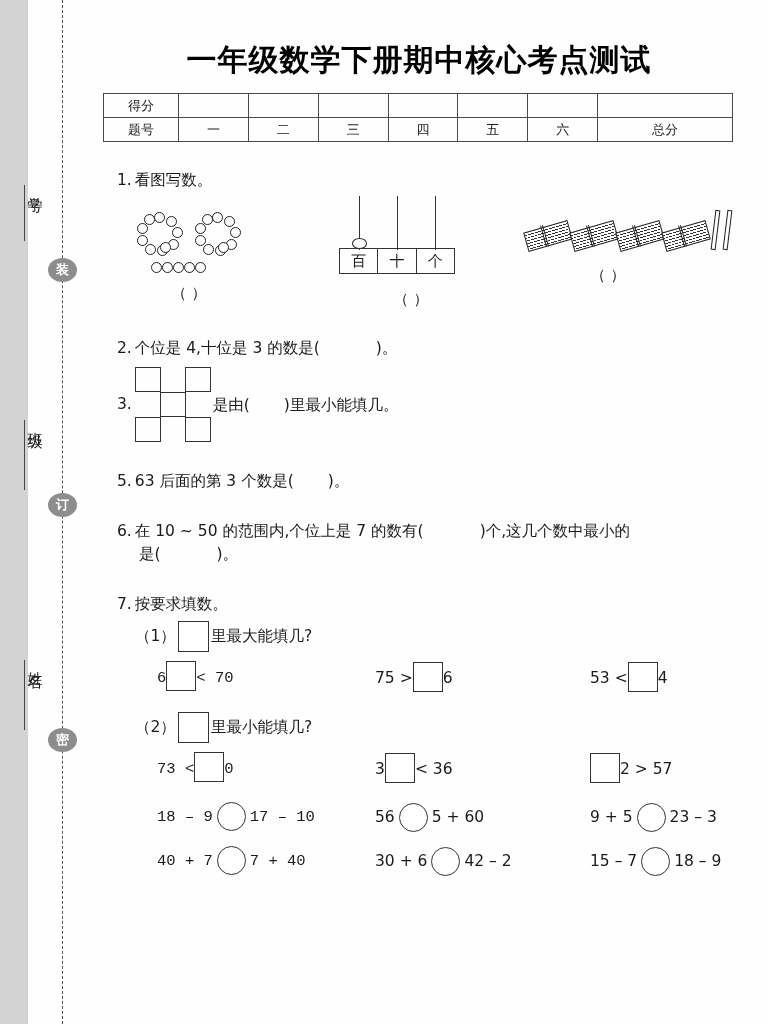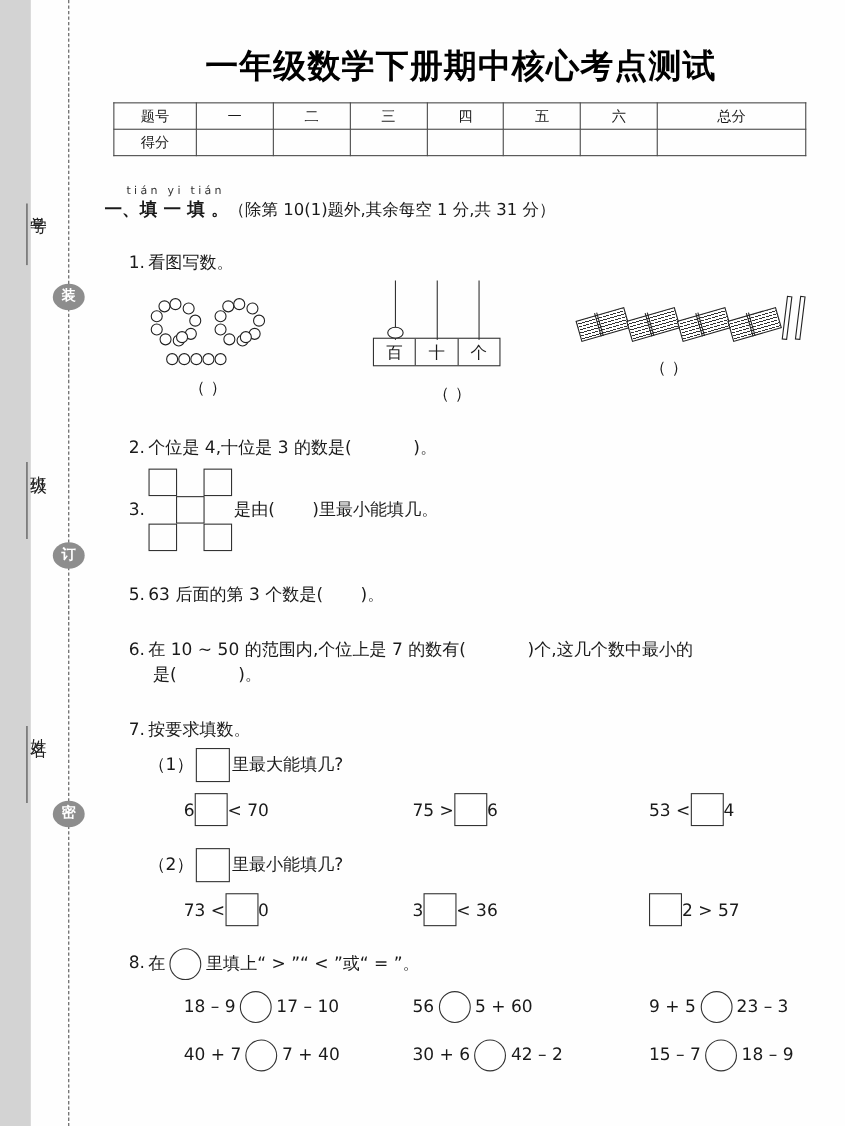--- a/index.html
+++ b/index.html
@@ -275,21 +275,21 @@
   }
   .sub { margin-left: 40px; font-size: 15.5px; font-family: "DejaVu Sans", sans-serif; }
   .exprow {
     position: relative;
     margin-left: 40px;
     height: 42px;
     font-size: 15.5px;
     font-family: "DejaVu Sans", sans-serif;
   }
   .exprow .cell { position: absolute; top: 0; white-space: nowrap; line-height: 36px; }
-  .c1 { left: 32px; }
+  .c1 { left: 22px; font-family: Liberation Mono, monospace; }
   .c2 { left: 240px; }
   .c3 { left: 455px; }
 </style>
 </head>
 <body>
 
 <div class="page">
 
   <div class="gutter"></div>
   <div class="seal-line"></div>
@@ -312,48 +312,42 @@
   <div class="seal-badge badge-3">密</div>
 
   <div class="content">
 
     <div class="title">一年级数学下册期中核心考点测试</div>
 
 
     <table class="score">
       <tbody>
           <tr>
+        <td class="lbl">得分</td>
+        <td></td>
+        <td></td>
+        <td></td>
+        <td></td>
+        <td></td>
+        <td></td>
+        <td></td>
+      </tr>
+      <tr>
         <td class="lbl">题号</td>
         <td>一</td>
         <td>二</td>
         <td>三</td>
         <td>四</td>
         <td>五</td>
         <td>六</td>
         <td>总分</td>
       </tr>
-      <tr>
-        <td class="lbl">得分</td>
-        <td></td>
-        <td></td>
-        <td></td>
-        <td></td>
-        <td></td>
-        <td></td>
-        <td></td>
-      </tr>
     </tbody>
       </table>
 
-    <div class="sec-wrap">
-      <div class="pinyin">tián  yi  tián</div>
-      <div class="sec-head">
-        <span>一、填 一 填 。</span><span class="note">（除第 10(1)题外,其余每空 1 分,共 31 分）</span>
-      </div>
-    </div>
 
     <div class="q">
       <span class="num">1.</span><span>看图写数。</span>
     </div>
 
     <div class="figrow">
 
       <div class="fig" style="left:12px; top:20px; width:120px;">
         <div style="height:56px; position:relative;">
           <span class="beadring">
@@ -478,23 +472,20 @@
         <span>73 &lt;</span><span class="abx-s"></span><span>0</span>
       </span>
       <span class="cell c2">
         <span>3</span><span class="abx-s"></span><span>&lt; 36</span>
       </span>
       <span class="cell c3">
         <span></span><span class="abx-s"></span><span>2 &gt; 57</span>
       </span>
     </div>
 
-    <div class="q" style="margin-top:10px;">
-      <span class="num">8.</span><span>在</span><span class="ocir"></span><span>里填上“ &gt; ”“ &lt; ”或“ = ”。</span>
-    </div>
 
     <div class="exprow" style="margin-top:6px;">
       <span class="cell c1">
         <span>18 – 9</span><span class="ocir"></span><span>17 – 10</span>
       </span>
       <span class="cell c2">
         <span>56</span><span class="ocir"></span><span>5 + 60</span>
       </span>
       <span class="cell c3">
         <span>9 + 5</span><span class="ocir"></span><span>23 – 3</span>

